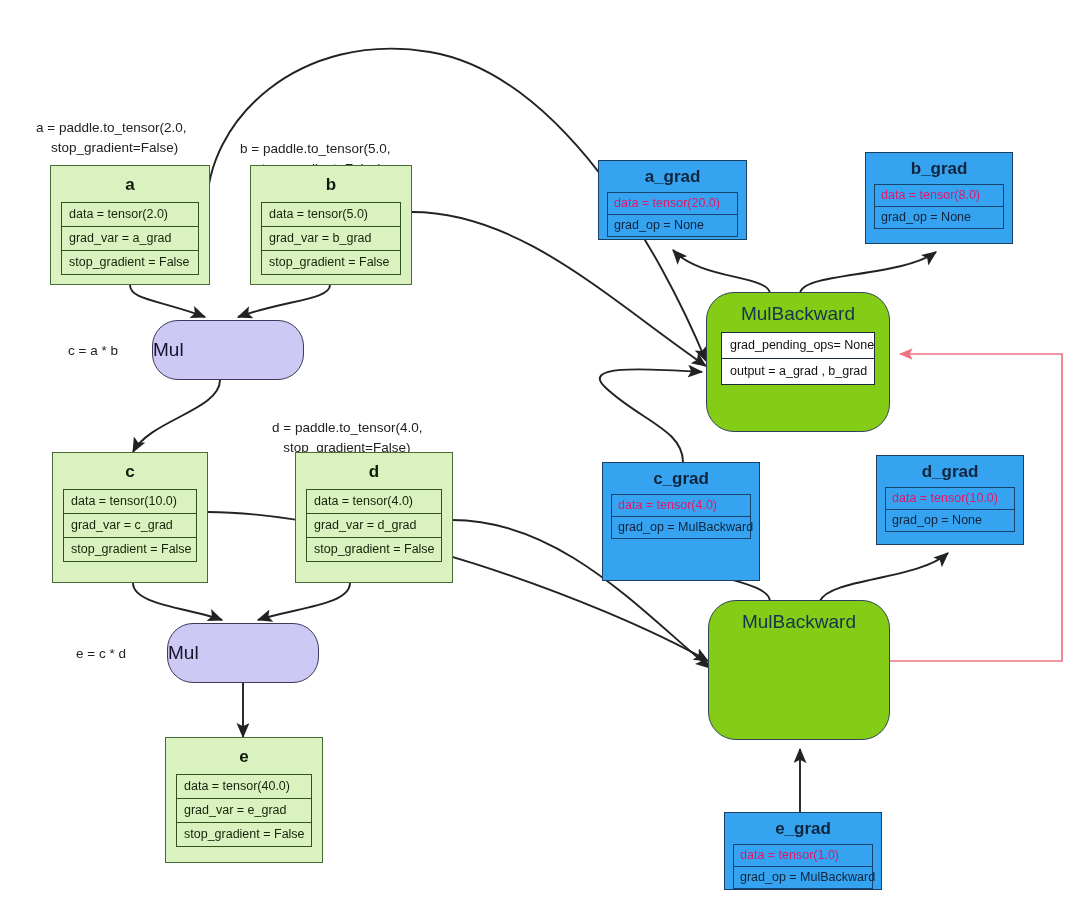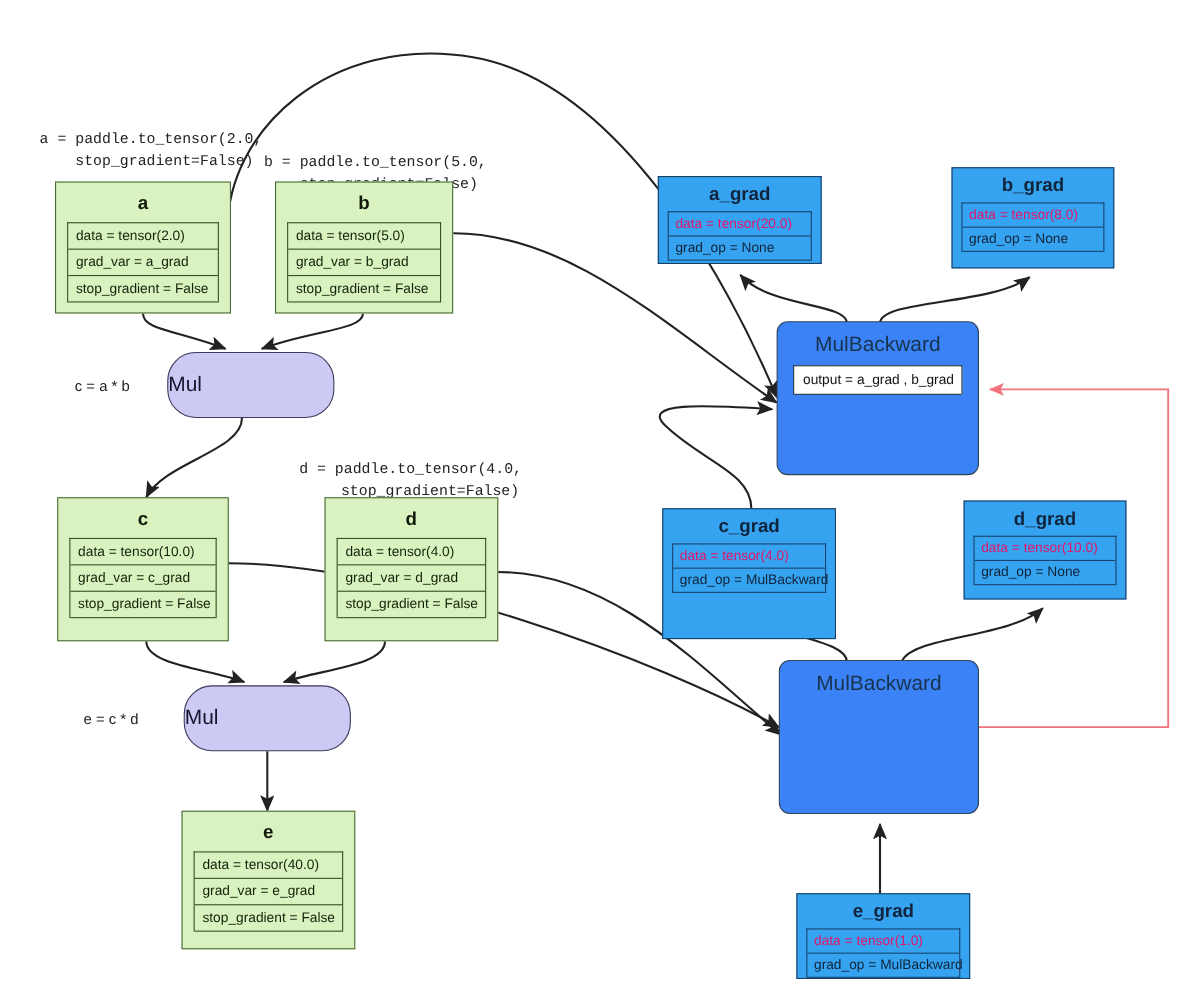--- a/index.html
+++ b/index.html
@@ -24,31 +24,31 @@
   .gnode .row{border-bottom:1.4px solid #16446e;font-size:12.5px;color:#10243b;
               padding:2px 0 2px 6px;line-height:1.35;white-space:nowrap;}
   .gnode .row.data{color:#e0176b;}
 
   
   .opnode{position:absolute;background:#cdc9f5;border:1.7px solid #3d3a5c;
           border-radius:26px;box-sizing:border-box;display:flex;align-items:center;
           justify-content:flex-start;font-size:19px;color:#16142b;}
 
   
-  .bnode{position:absolute;background:#3b82f6;border:1.7px solid #2f4459;
-         border-radius:10px;box-sizing:border-box;}
+  .bnode{position:absolute;background:#84cc16;border:1.7px solid #2f4459;
+         border-radius:28px;box-sizing:border-box;}
   .bnode .btitle{text-align:center;font-size:19px;color:#17334d;margin-top:10px;margin-bottom:7px;}
   .bnode .rows{margin:0 14px;border:1.4px solid #1b2c3c;border-bottom:none;background:#fff;}
   .bnode .row{border-bottom:1.4px solid #1b2c3c;font-size:12.5px;color:#111;
               padding:4px 0 4px 8px;line-height:1.35;white-space:nowrap;}
   .bnode .row.small{font-size:10.5px;}
 
   
   .cap{position:absolute;font-size:13.5px;color:#222;line-height:1.45;white-space:pre;}
-  .cap.center{text-align:right;font-family:Liberation Mono, monospace;}
+  .cap.center{text-align:left;}
 </style>
 </head>
 <body>
 
 <div id="canvas">
 
   <svg id="edges" viewBox="0 0 1080 907">
     <defs>
       <marker id="ah" markerWidth="9" markerHeight="9" refX="7.4" refY="3.4" orient="auto" markerUnits="strokeWidth">
         <path d="M0,0 L8,3.4 L0,6.8 L1.7,3.4 z" fill="#222"></path>
@@ -194,20 +194,21 @@
     <div class="gtitle">e_grad</div>
     <div class="rows">
       <div class="row data">data = tensor(1.0)</div>
       <div class="row">grad_op = MulBackward</div>
     </div>
   </div>
 
   <div class="bnode" style="left:706px;top:292px;width:184px;height:140px;">
     <div class="btitle">MulBackward</div>
     <div class="rows">
+      <div class="row">grad_pending_ops= None</div>
       <div class="row">output = a_grad , b_grad</div>
     </div>
   </div>
 
   <div class="bnode" style="left:708px;top:600px;width:182px;height:140px;">
     <div class="btitle">MulBackward</div>
   </div>
 
 </div>
 

